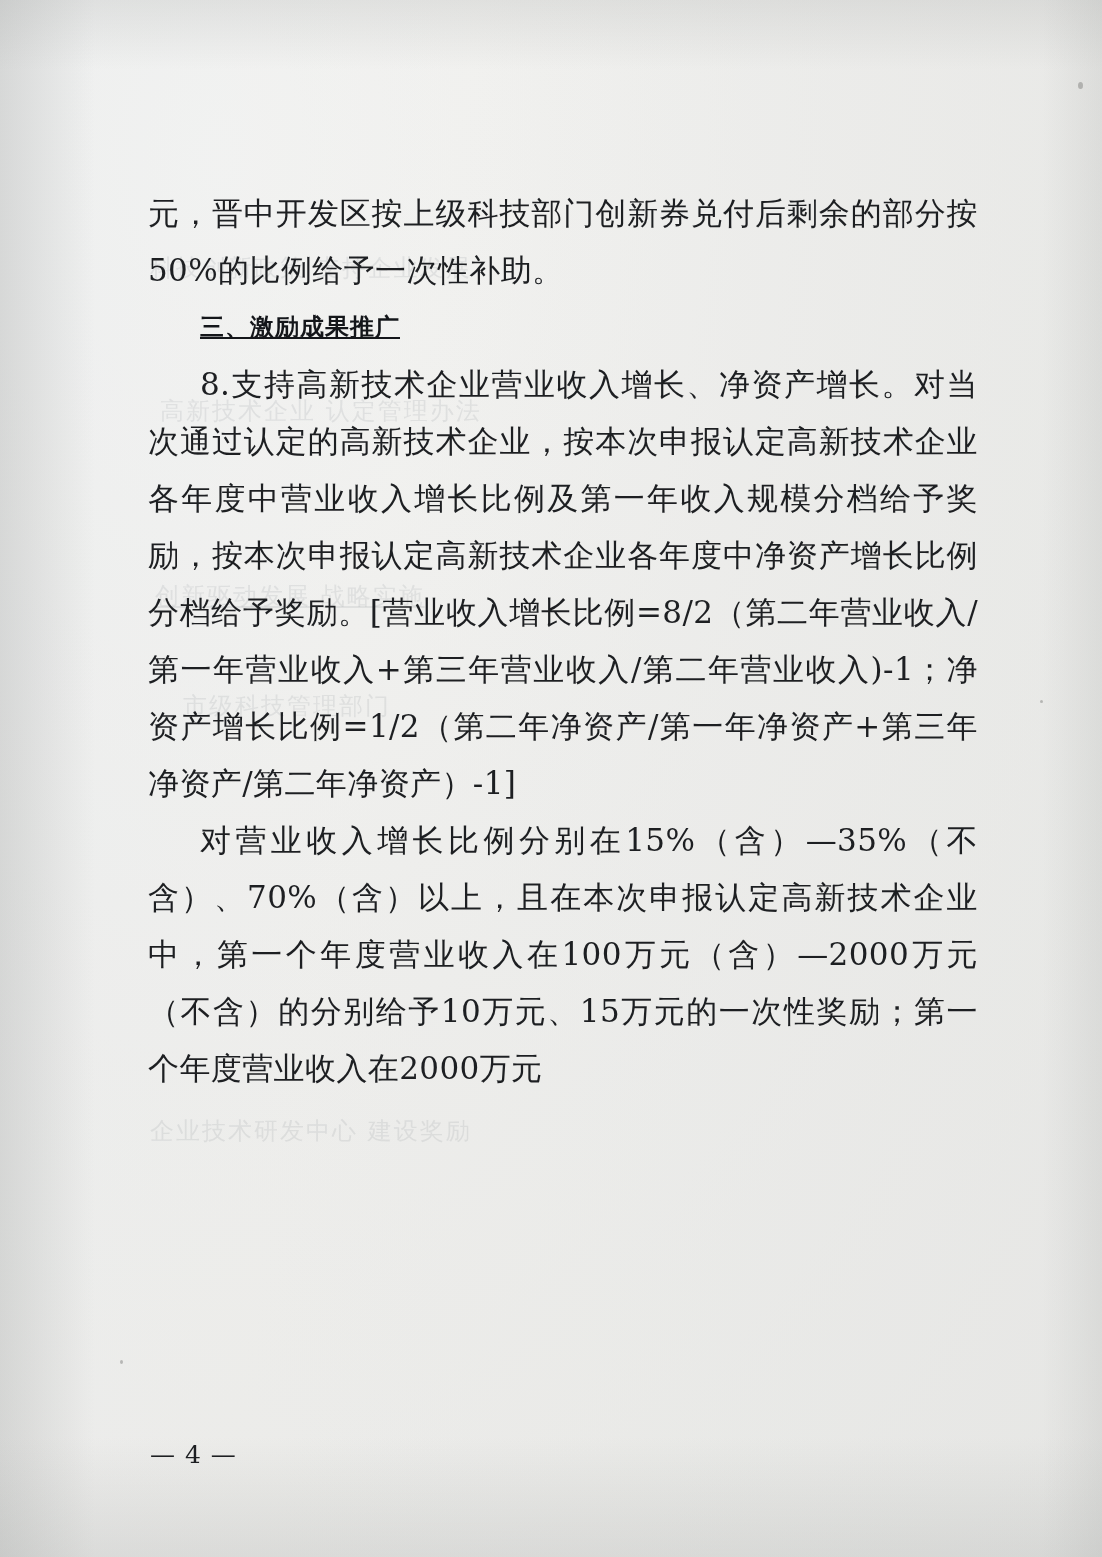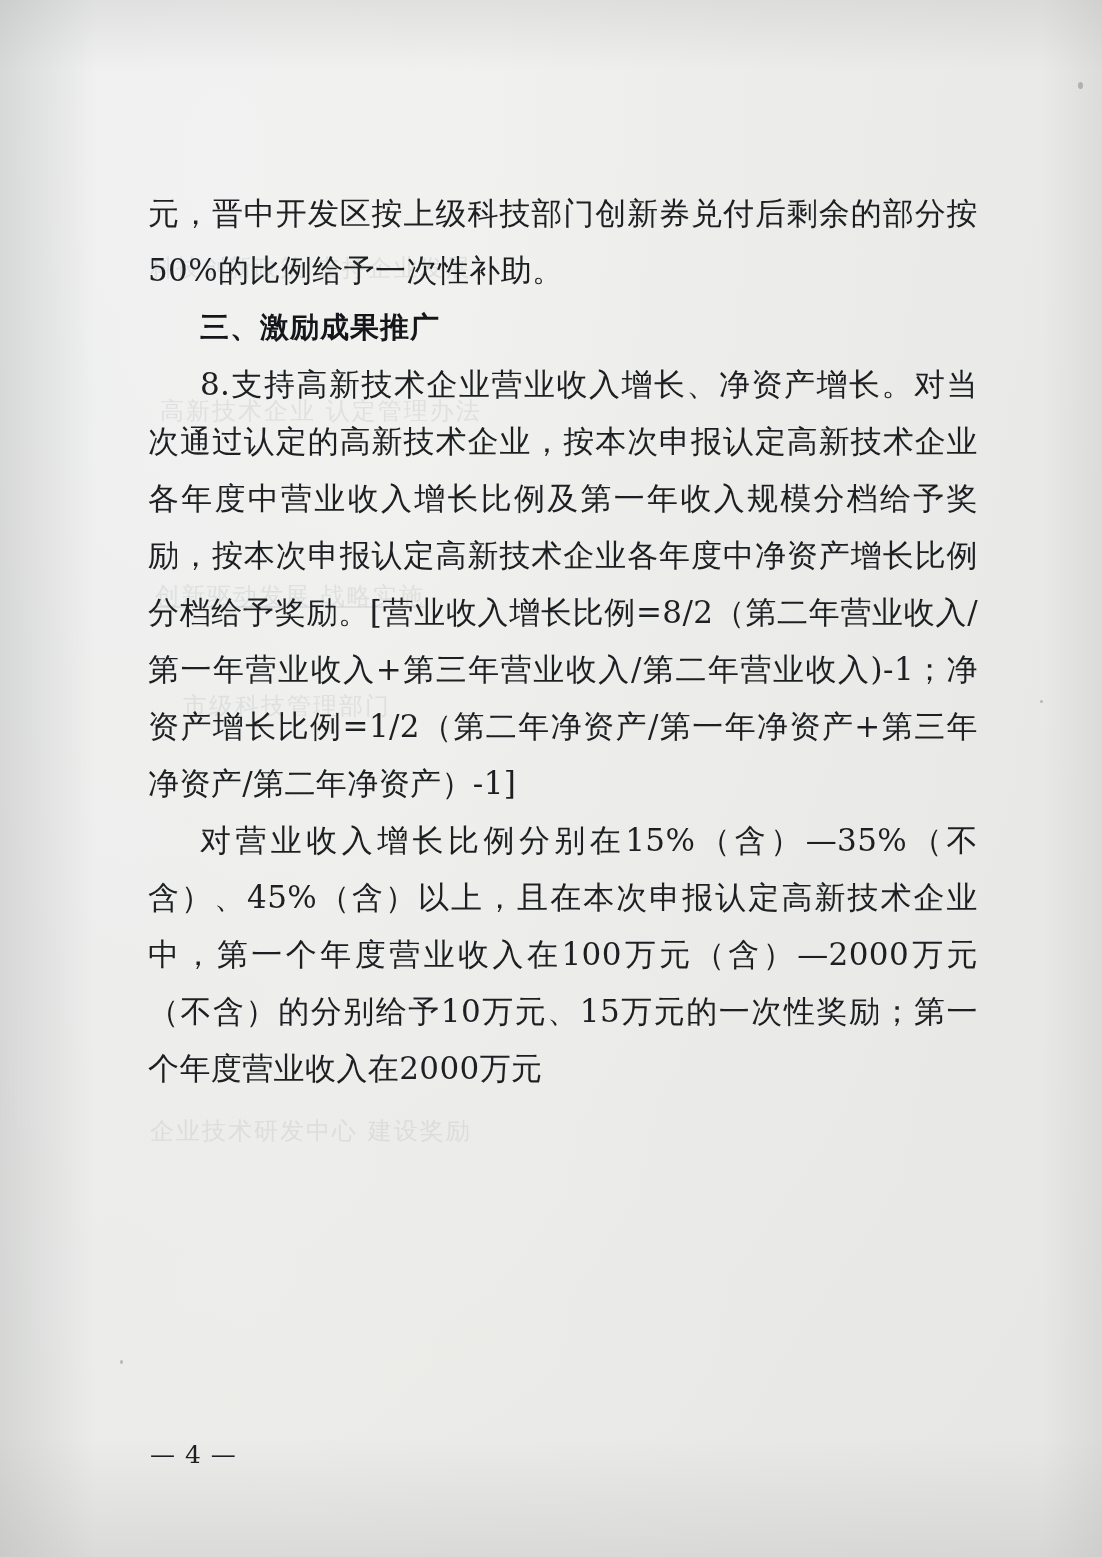--- a/index.html
+++ b/index.html
@@ -78,28 +78,29 @@
     letter-spacing: 0.4px;
     text-align: justify;
     text-justify: inter-ideograph;
     margin: 0;
     font-family: "DejaVu Serif", "Liberation Serif", serif;
   }
   .para.indent {
     text-indent: 52px;
   }
   .heading {
-    font-size: 29px;
+    font-size: 24px;
     line-height: 57px;
     color: #14161a;
     font-weight: bold;
     text-indent: 52px;
     margin: 0;
     font-family: "DejaVu Sans", "Liberation Sans", sans-serif;
     letter-spacing: 1px;
+    text-decoration: underline;
   }
   .page-number {
     position: absolute;
     left: 150px;
     bottom: 88px;
     font-size: 25px;
     color: #1d1f22;
     letter-spacing: 1px;
     font-family: "DejaVu Serif", "Liberation Serif", serif;
   }
@@ -137,19 +138,19 @@
 
   <div class="content">
 
     <p class="para">元，晋中开发区按上级科技部门创新券兑付后剩余的部分按50%的比例给予一次性补助。</p>
 
 
     <p class="heading">三、激励成果推广</p>
 
     <p class="para indent">8.支持高新技术企业营业收入增长、净资产增长。对当次通过认定的高新技术企业，按本次申报认定高新技术企业各年度中营业收入增长比例及第一年收入规模分档给予奖励，按本次申报认定高新技术企业各年度中净资产增长比例分档给予奖励。[营业收入增长比例=8/2（第二年营业收入/第一年营业收入+第三年营业收入/第二年营业收入)-1；净资产增长比例=1/2（第二年净资产/第一年净资产+第三年净资产/第二年净资产）-1]</p>
 
-    <p class="para indent">对营业收入增长比例分别在15%（含）—35%（不含）、45%（含）以上，且在本次申报认定高新技术企业中，第一个年度营业收入在100万元（含）—2000万元（不含）的分别给予10万元、15万元的一次性奖励；第一个年度营业收入在2000万元</p>
+    <p class="para indent">对营业收入增长比例分别在15%（含）—35%（不含）、70%（含）以上，且在本次申报认定高新技术企业中，第一个年度营业收入在100万元（含）—2000万元（不含）的分别给予10万元、15万元的一次性奖励；第一个年度营业收入在2000万元</p>
 
   </div>
 
   <div class="page-number">— 4 —</div>
 
 </div>
 
 </body></html>

